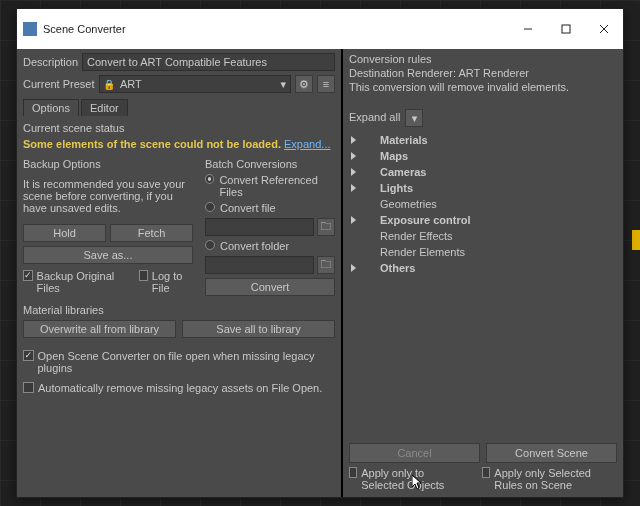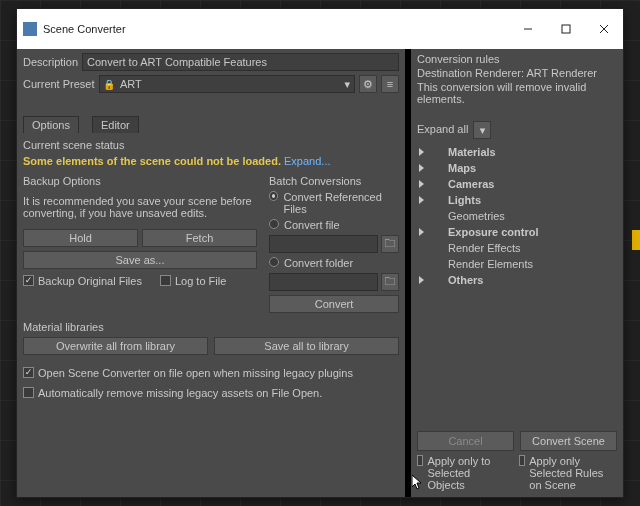--- a/index.html
+++ b/index.html
@@ -5,34 +5,34 @@
   *{box-sizing:border-box;margin:0;padding:0;font-family:"Segoe UI",Tahoma,sans-serif;font-size:11px;color:#c8c8c8}
   body{background:#1a1a1a;width:640px;height:506px;overflow:hidden;position:relative}
   .bg-grid{position:absolute;inset:0;background:#202020;background-image:linear-gradient(#2a2a2a 1px,transparent 1px),linear-gradient(90deg,#2a2a2a 1px,transparent 1px);background-size:40px 40px}
   .yellow-mark{position:absolute;right:0;top:230px;width:8px;height:20px;background:#e0b000}
   .window{position:absolute;left:16px;top:8px;width:608px;height:490px;background:#4a4a4a;border:1px solid #222;display:flex;flex-direction:column;box-shadow:0 3px 12px rgba(0,0,0,.5)}
   .titlebar{height:40px;background:#fff;display:flex;align-items:center;padding:0 0 0 6px;color:#222}
   .titlebar .app-icon{width:14px;height:14px;background:#4a7aae;margin-right:6px}
   .titlebar .title{color:#222;flex:1}
   .titlebar .win-btn{width:38px;height:24px;display:flex;align-items:center;justify-content:center;color:#222}
   .body{flex:1;display:flex;overflow:hidden}
-  .left{width:394px;padding:4px 6px 6px 6px;border-right:6px solid #000000;display:flex;flex-direction:column;gap:4px}
+  .left{width:326px;padding:4px 6px 6px 6px;border-right:2px solid #000000;display:flex;flex-direction:column;gap:4px}
   .right{flex:1;display:flex;flex-direction:column;padding:4px 6px 6px 6px}
   .row{display:flex;align-items:center;gap:4px}
   .btn{background:#5b5b5b;border:1px solid #3a3a3a;height:18px;display:flex;align-items:center;justify-content:center;padding:0 6px;cursor:default}
   .input{background:#3f3f3f;border:1px solid #2e2e2e;height:18px;padding:3px 4px;flex:1;display:flex;align-items:center}
   .label{white-space:nowrap}
   .preset-row .input{flex:1}
   .icon-btn{width:18px;height:18px;background:#5b5b5b;border:1px solid #3a3a3a;display:flex;align-items:center;justify-content:center}
-  .tabs{display:flex;gap:13px;margin-top:19px}
+  .tabs{display:flex;gap:2px;margin-top:2px}
   .tab{background:#3f3f3f;border:1px solid #2e2e2e;border-bottom:none;padding:2px 8px}
   .tab.active{background:#4a4a4a}
   .section-title{margin-top:2px}
   .warn{color:#e4c84e;font-weight:bold}
-  .link{color:#6fb7ff;cursor:pointer}
+  .link{color:#6fb7ff;text-decoration:underline;cursor:pointer}
   .two-col{display:flex;gap:12px}
   .col{flex:1;display:flex;flex-direction:column;gap:4px}
   .btn-full{width:100%}
   .chk{display:flex;gap:4px}
   .chk .box{width:11px;height:11px;border:1px solid #888;background:#3a3a3a;display:flex;align-items:center;justify-content:center;font-size:9px;line-height:1}
   .chk .box.checked::after{content:"✓";color:#ddd}
   .radio{display:flex;align-items:flex-start;gap:5px}
   .radio .dot{width:10px;height:10px;border:1px solid #888;border-radius:50%;background:#3a3a3a;position:relative}
   .radio .dot.sel::after{content:"";position:absolute;inset:2px;border-radius:50%;background:#ccc}
   .field-row{display:flex;gap:3px}

